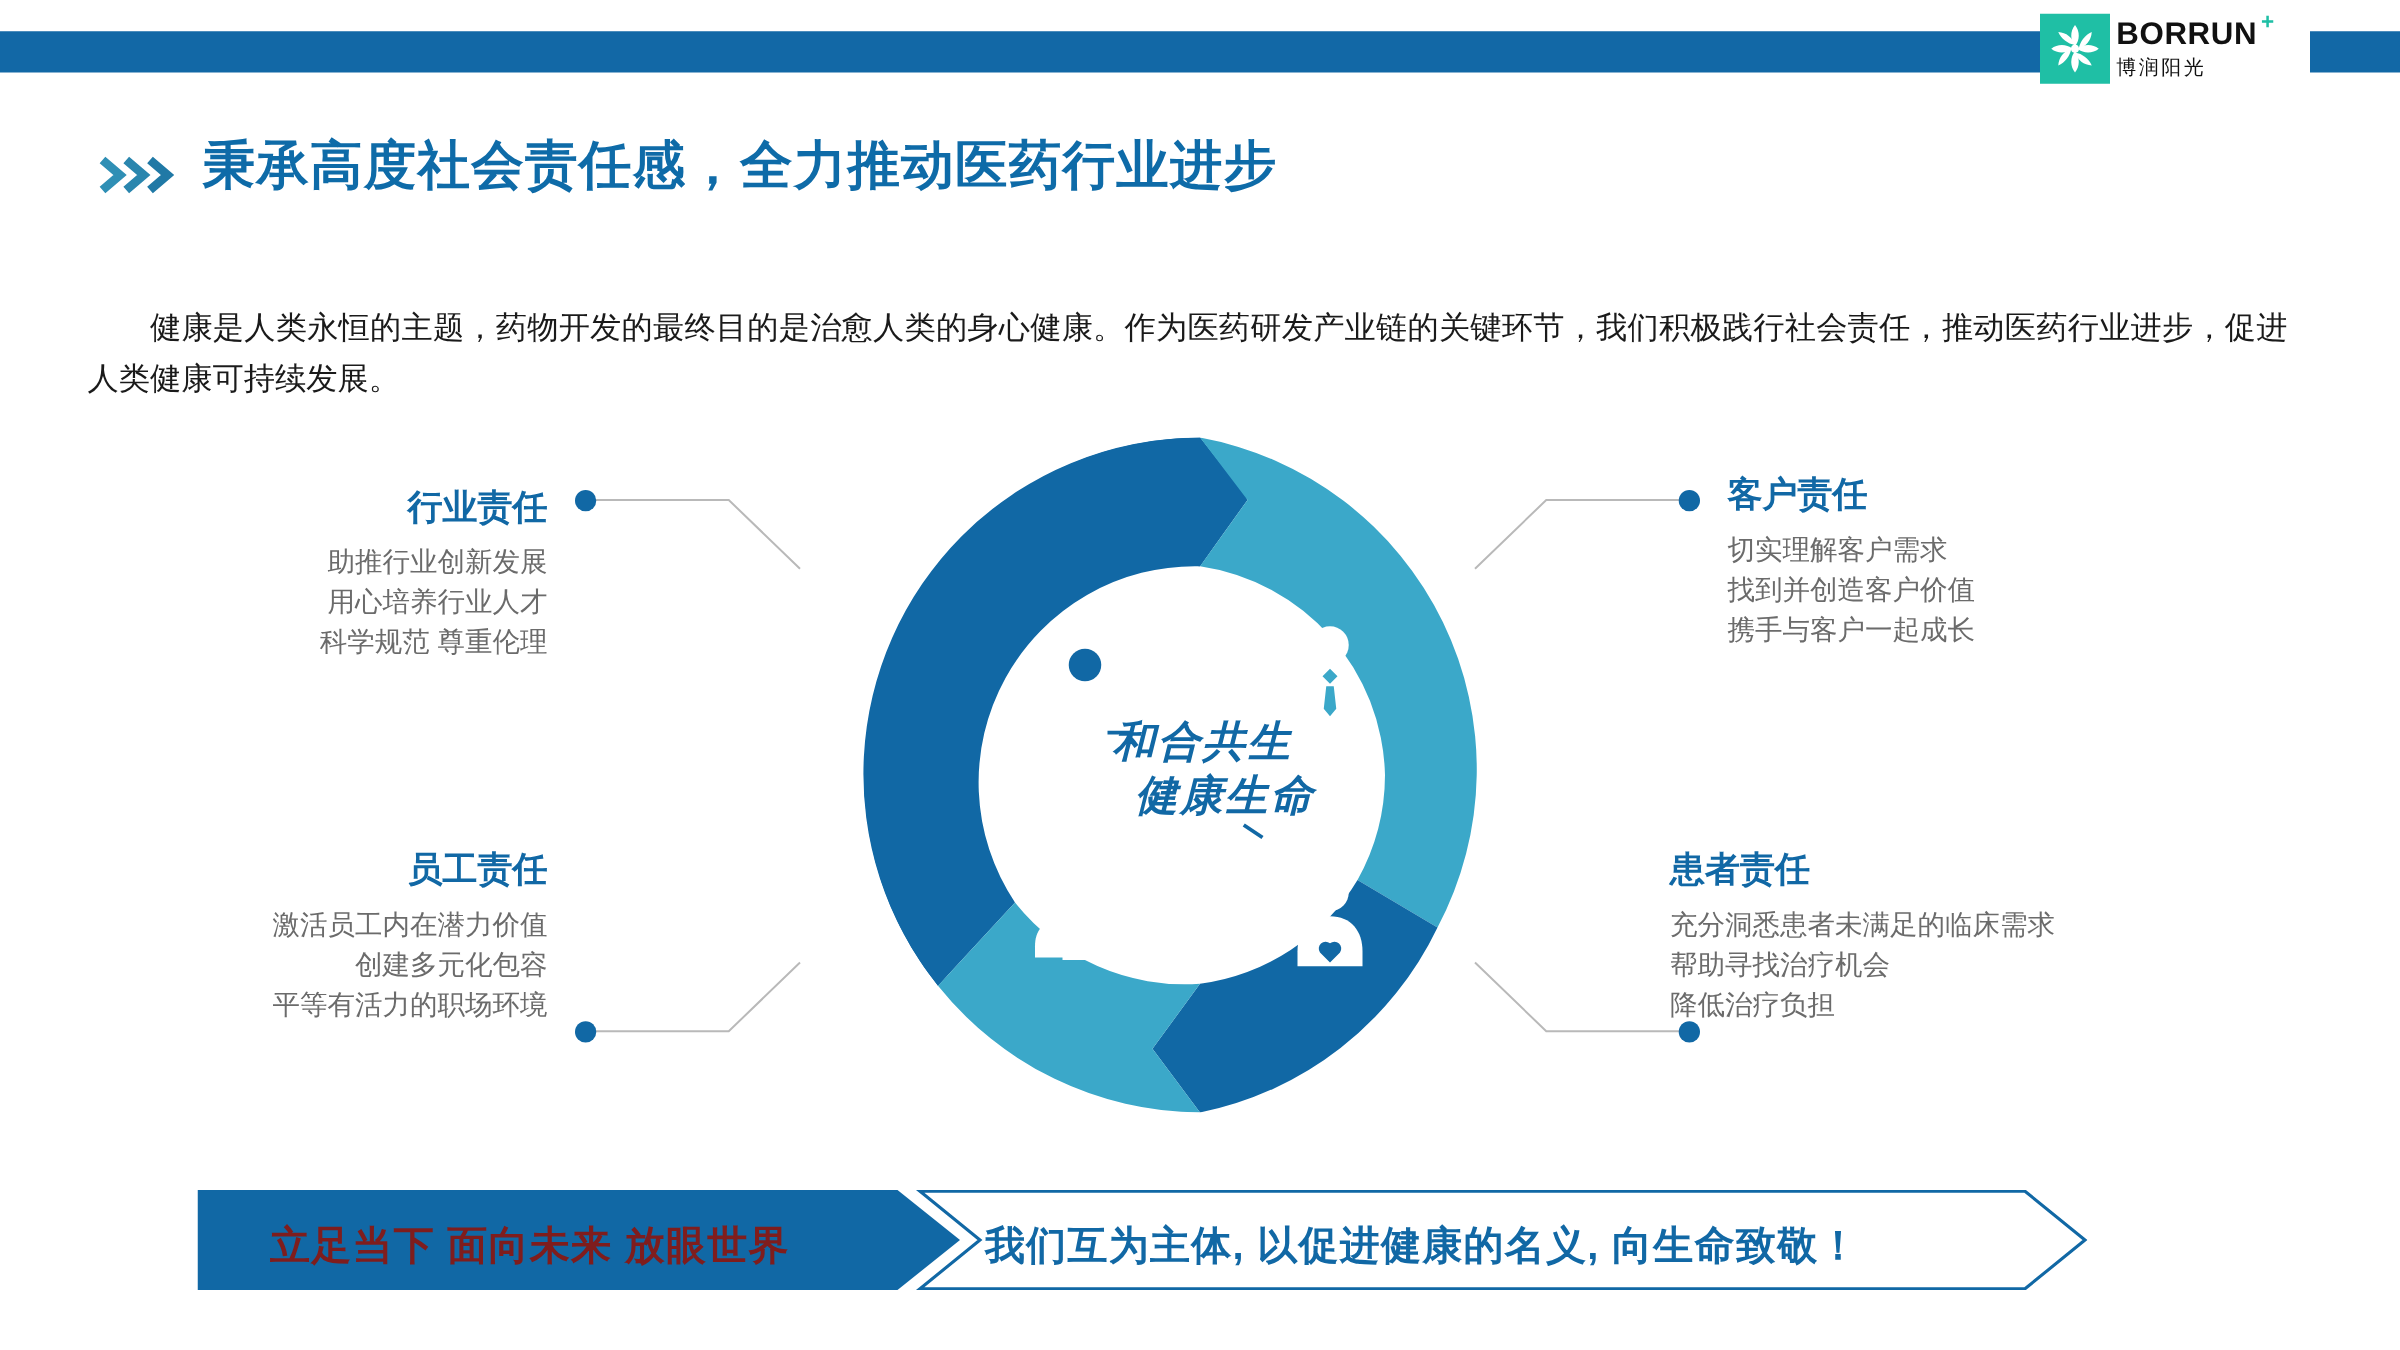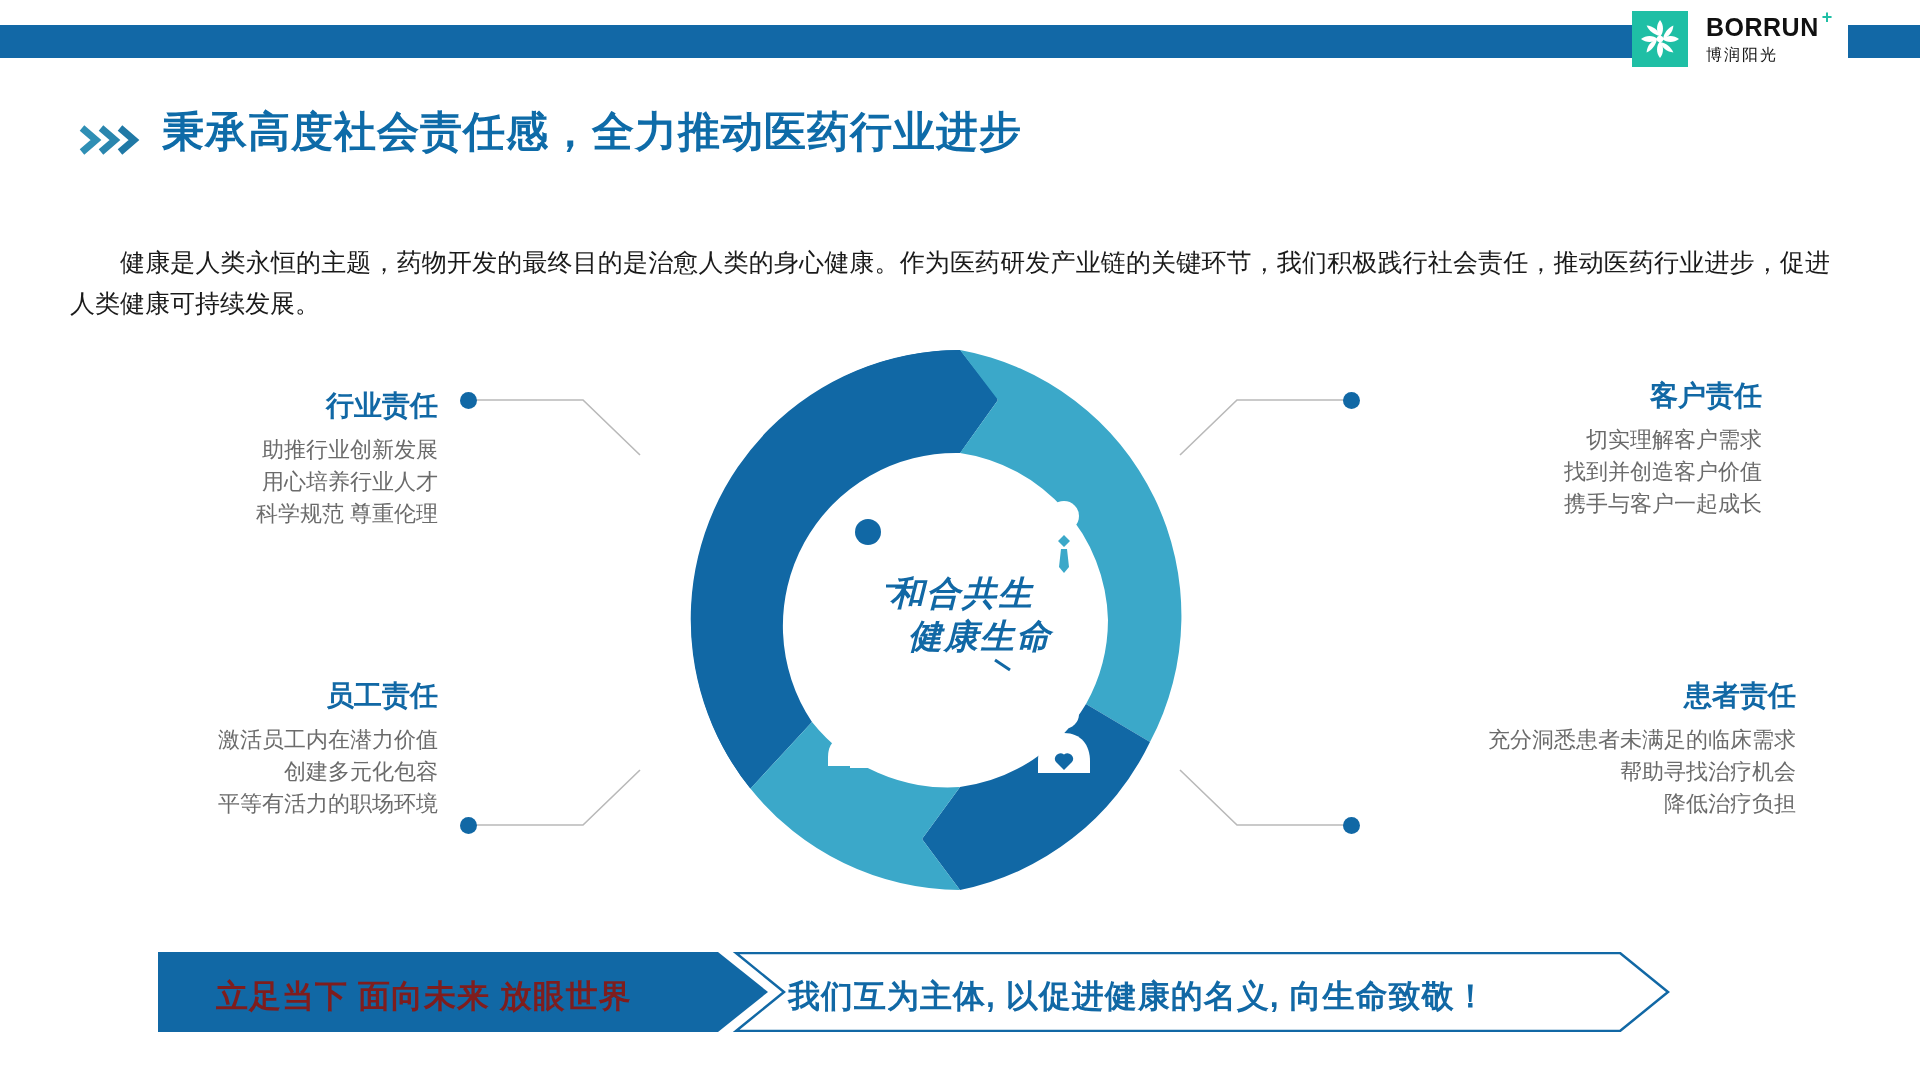--- a/index.html
+++ b/index.html
@@ -18,21 +18,21 @@
     background: #1268a6;
   }
   .hdr-band-right {
     position: absolute; left: 1843px; top: 25px;
     width: 77px; height: 33px;
     background: #1268a6;
   }
   .logo-wrap {
     position: absolute; left: 1632px; top: 8px;
     width: 216px; height: 62px;
-    display: flex; align-items: center; gap: 18px;
+    display: flex; align-items: center; gap: 5px;
     background: #fff;
   }
   .logo-mark {
     width: 56px; height: 56px; background: #1fbfa5;
     position: relative; flex: 0 0 auto;
   }
   .logo-mark svg { position: absolute; left: 5px; top: 5px; }
   .logo-txt { display: flex; flex-direction: column; justify-content: center; }
   .logo-en {
     font-size: 25px; font-weight: bold; color: #111; letter-spacing: .5px;
@@ -75,21 +75,21 @@
 
   
   .blk { position: absolute; }
   .blk .hd {
     font-size: 28px; font-weight: bold; color: #1168a5;
     line-height: 1; margin-bottom: 14px; white-space: nowrap;
   }
   .blk .ln {
     font-size: 22px; color: #6b6b6b; line-height: 1.45; white-space: nowrap;
   }
-  .blk.right { text-align: right; }
+  .blk.right { text-align: left; }
   .blk.left  { text-align: right; }
 
   .dot {
     position: absolute; width: 17px; height: 17px;
     border-radius: 50%; background: #1168a5;
   }
 
   
   .banner { position: absolute; left: 158px; top: 952px; width: 1512px; height: 80px; }
 

